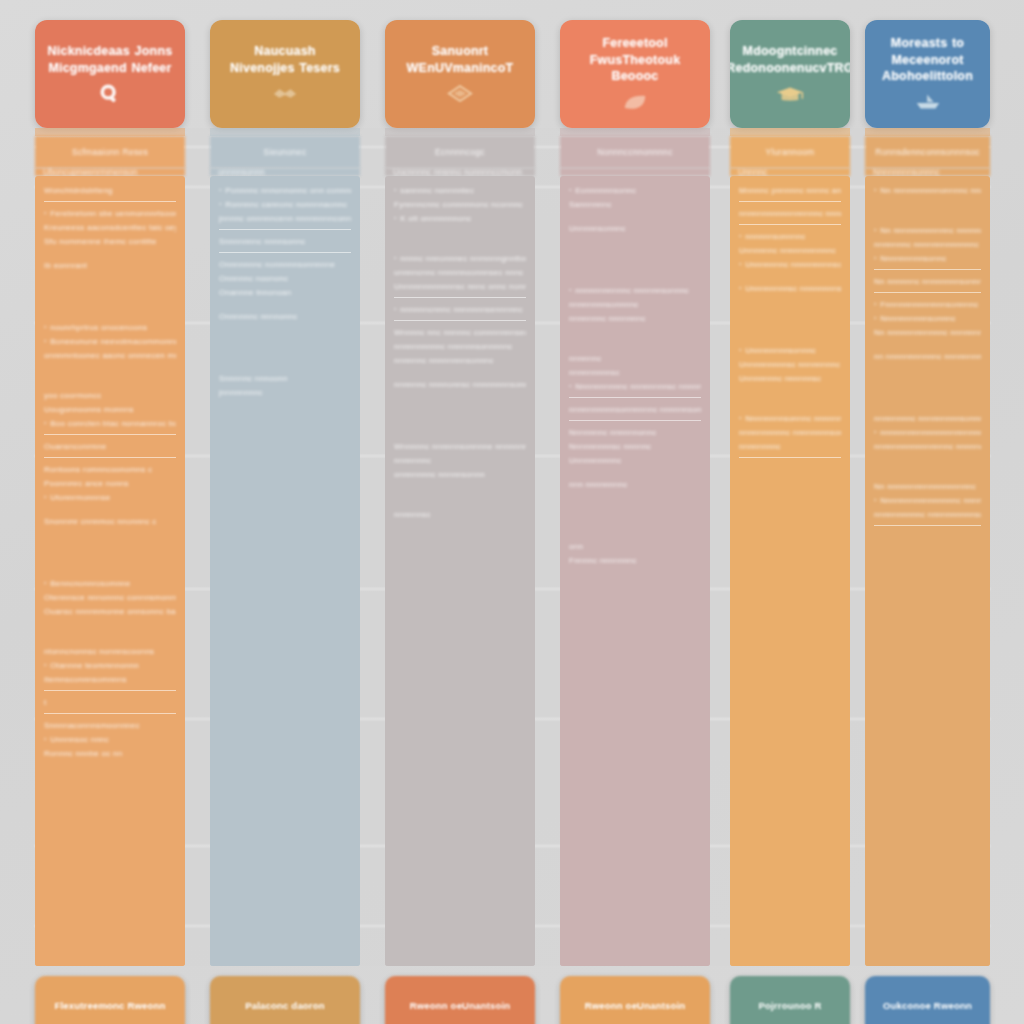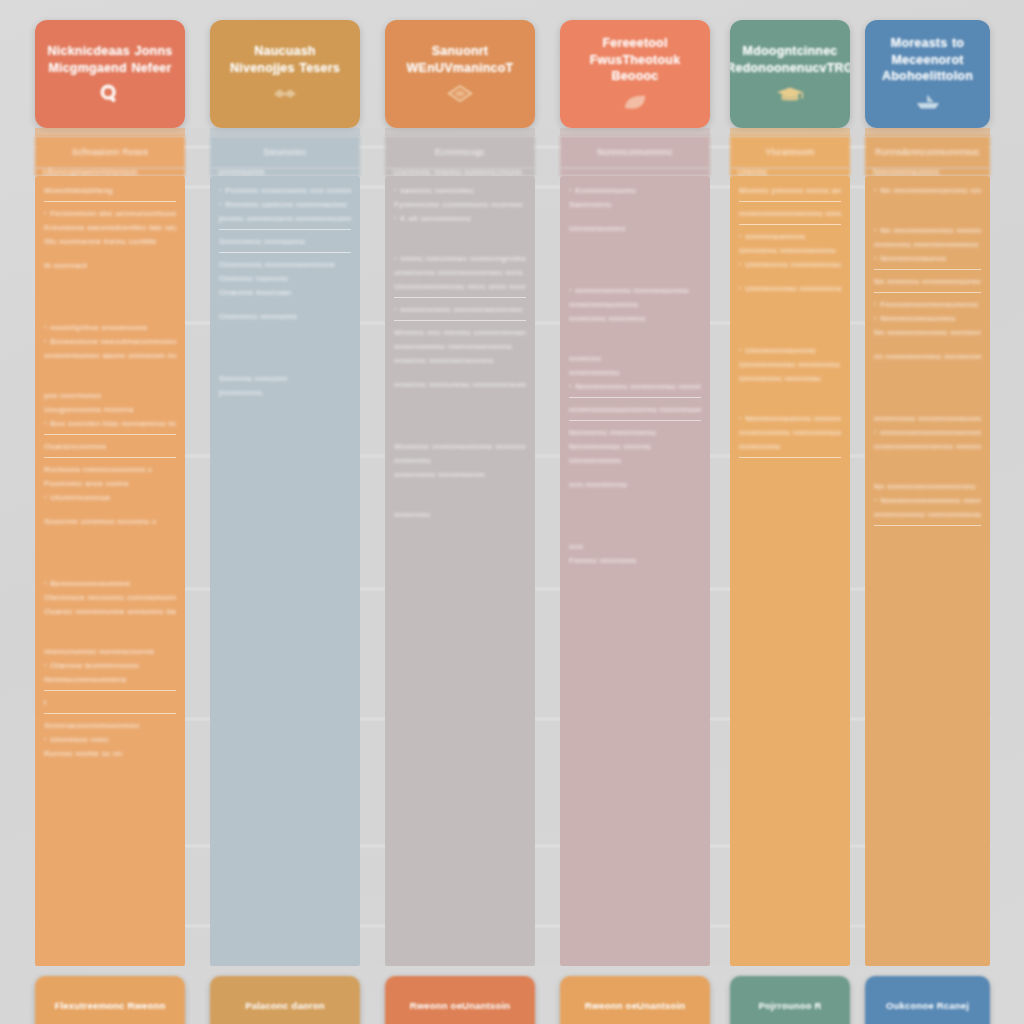--- a/index.html
+++ b/index.html
@@ -460,16 +460,16 @@
           <div class="row-line">nnnnnnnnnnnnnnnnc nnnnnc nnnnnnsc</div>
           <div class="gap-md"></div>
           <div class="row-line">Nn nnnnnnnnnnnnnnnnnnc</div>
           <div class="row-line bullet">Nnnnnnnnnnnnnnnnc nnnnnnnnsc</div>
           <div class="row-line">nnnnnnnnnnc nnnnnnnnnnsc</div>
           <div class="rule"></div>
         </div>
         <div class="fade-bottom" style="background: linear-gradient(rgba(255, 255, 255, 0) 0%, rgb(227, 170, 110) 85%);"></div>
       </div>
       <div class="foot-btn" style="grid-area: 7 / 11; background: rgb(88, 136, 180);">
-        <span>Oukconoe Rcanej</span>
+        <span>Oukconoe Rweonn</span>
       </div>
     </div>
 </div>
 
 </body></html>

